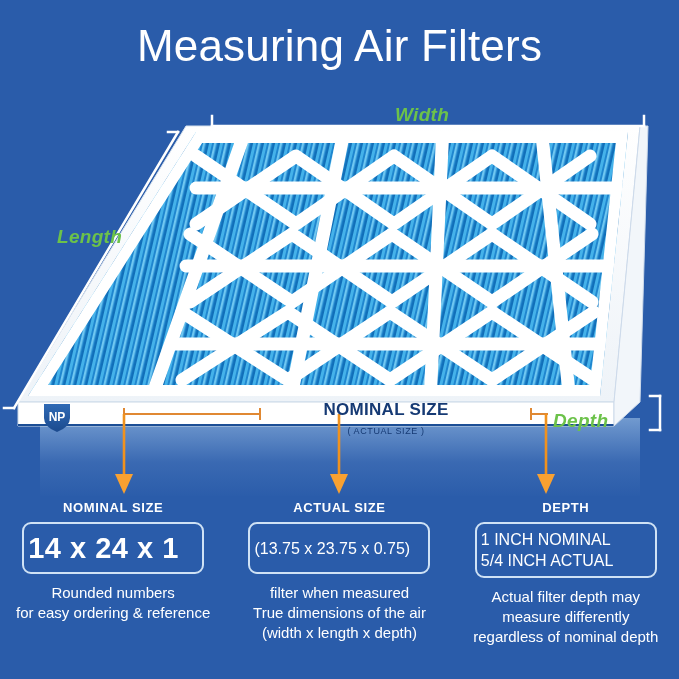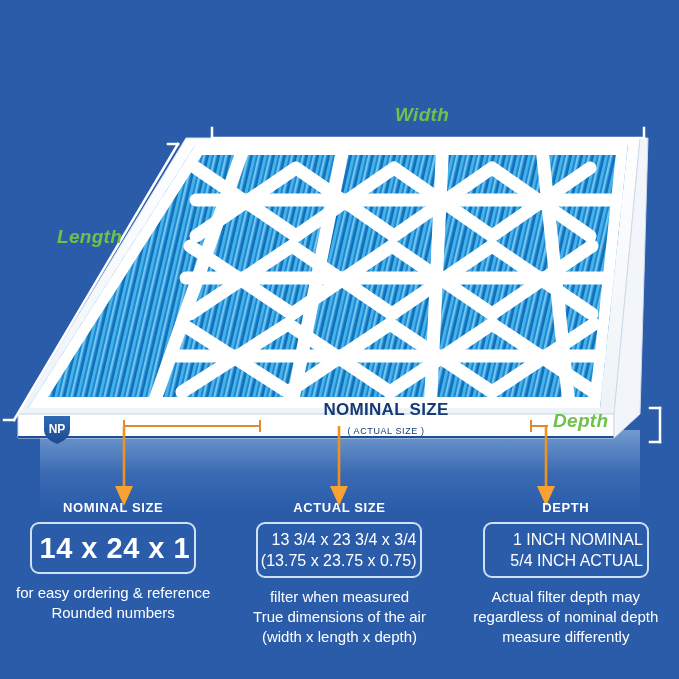--- a/index.html
+++ b/index.html
@@ -32,21 +32,21 @@
     font-size: 44px;
     font-weight: 400;
     letter-spacing: 0.2px;
     line-height: 52px;
   }
 
   
   .illus {
     position: absolute;
     left: 0;
-    top: 108px;
+    top: 96px;
     width: 679px;
     height: 400px;
   }
   .illus svg { display: block; }
 
   
   .dim-label {
     position: absolute;
     color: #6cc24a;
     font-style: italic;
@@ -104,25 +104,25 @@
     color: #ffffff;
     font-size: 13px;
     font-weight: bold;
     letter-spacing: 0.6px;
     margin-bottom: 7px;
     text-align: center;
   }
   .card-box {
     border: 2px solid #cfe2f5;
     border-radius: 9px;
-    width: 166px;
+    width: 182px;
     min-height: 52px;
     display: flex;
     flex-direction: column;
-    align-items: flex-end;
+    align-items: flex-start;
     justify-content: center;
     box-sizing: border-box;
     padding: 5px 4px;
   }
   .card-box .line {
     color: #ffffff;
     text-align: center;
     white-space: nowrap;
   }
   .card-box.big .line {
@@ -142,20 +142,21 @@
     line-height: 20px;
     text-align: center;
     max-width: 196px;
   }
 </style>
 </head>
 <body>
 
 <div id="stage">
 
+  <div class="title">Measuring Air Filters</div>
 
   <div class="illus">
     <svg width="679" height="400" viewBox="0 0 679 400">
       <defs>
         <linearGradient id="reflect" x1="0" y1="0" x2="0" y2="1">
           <stop offset="0%" stop-color="#7ea5d6"></stop>
           <stop offset="55%" stop-color="#3d6cb4"></stop>
           <stop offset="100%" stop-color="#2a5caa"></stop>
         </linearGradient>
         <linearGradient id="pleatgrad" x1="0" y1="0" x2="1" y2="0">
@@ -280,45 +281,44 @@
   </div>
 
   <div class="cards">
 
     <div class="card">
       <div class="card-title">NOMINAL SIZE</div>
       <div class="card-box big">
         <div class="line">14 x 24 x 1</div>
       </div>
       <div class="card-desc">
+        <div>Rounded numbers</div>
         <div>for easy ordering &amp; reference</div>
-        <div>Rounded numbers</div>
       </div>
     </div>
 
     <div class="card">
       <div class="card-title">ACTUAL SIZE</div>
       <div class="card-box med">
-        <div class="line">13 3/4 x 23 3/4 x 3/4</div>
         <div class="line">(13.75 x 23.75 x 0.75)</div>
       </div>
       <div class="card-desc">
         <div>filter when measured</div>
         <div>True dimensions of the air</div>
         <div>(width x length x depth)</div>
       </div>
     </div>
 
     <div class="card">
       <div class="card-title">DEPTH</div>
       <div class="card-box med">
         <div class="line">1 INCH NOMINAL</div>
         <div class="line">5/4 INCH ACTUAL</div>
       </div>
       <div class="card-desc">
         <div>Actual filter depth may</div>
+        <div>measure differently</div>
         <div>regardless of nominal depth</div>
-        <div>measure differently</div>
       </div>
     </div>
 
   </div>
 </div>
 
 </body></html>

